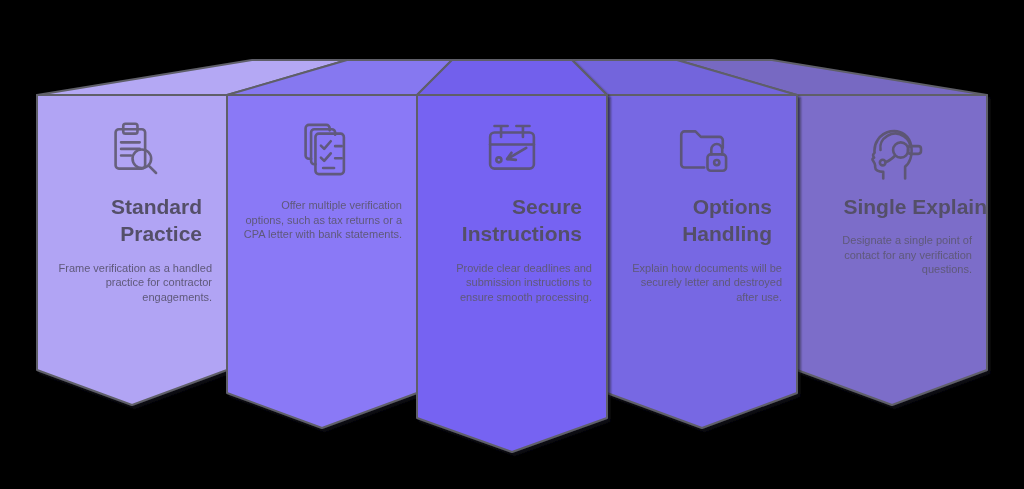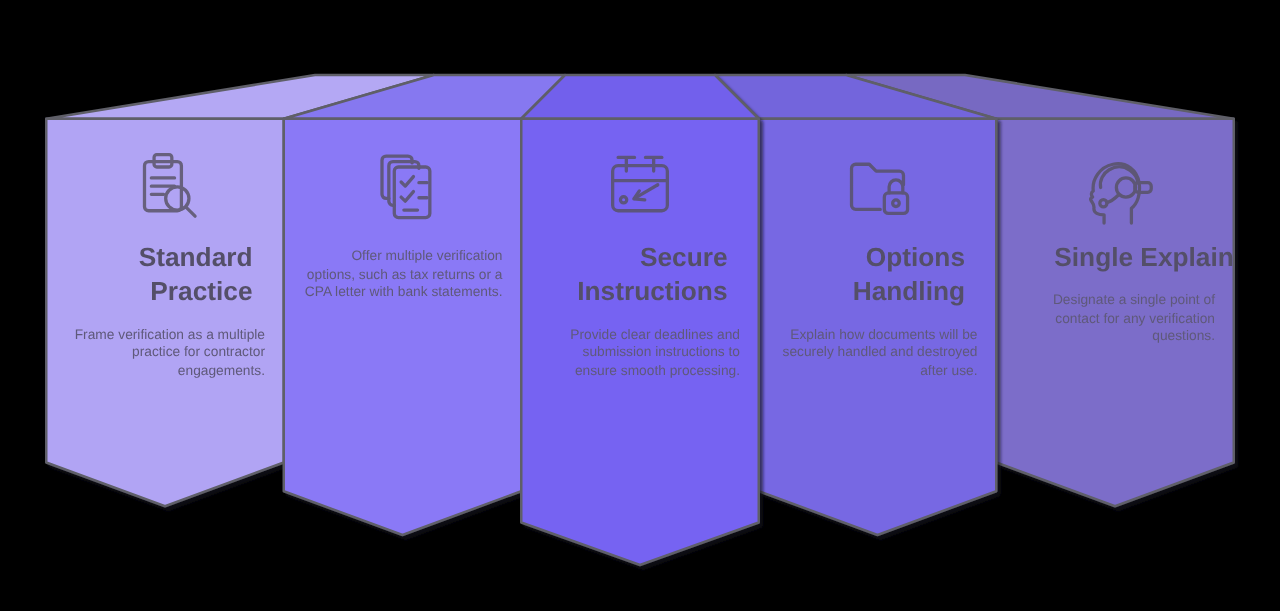--- a/index.html
+++ b/index.html
@@ -67,21 +67,21 @@
     <div class="icon">
       <svg viewBox="0 0 64 64">
         <rect x="17" y="13" width="27" height="36" rx="3"></rect>
         <rect x="24" y="8" width="13" height="9" rx="2"></rect>
         <path d="M22 25 h17 M22 31 h17 M22 37 h9"></path>
         <circle cx="41" cy="40" r="8.5"></circle>
         <path d="M47.5 46.5 L54 53"></path>
       </svg>
     </div>
     <div class="banner-title wrap">Standard Practice</div>
-    <div class="banner-desc">Frame verification as a multiple practice for contractor engagements.</div>
+    <div class="banner-desc">Frame verification as a handled practice for contractor engagements.</div>
   </div>
 
   <div class="banner-text" style="left:227px">
     <div class="icon">
       <svg viewBox="0 0 64 64">
         <path d="M22 40 h-2 a3 3 0 0 1 -3 -3 V 12 a3 3 0 0 1 3 -3 h16 a3 3 0 0 1 3 3 v2"></path>
         <path d="M26 45 h-1 a3 3 0 0 1 -3 -3 V 16 a3 3 0 0 1 3 -3 h16 a3 3 0 0 1 3 3 v2"></path>
         <rect x="26" y="17" width="26" height="37" rx="3"></rect>
         <path d="M31 28 l3 3 6 -7 M44 28.5 h6"></path>
         <path d="M31 39 l3 3 6 -7 M44 39.5 h6"></path>
@@ -110,21 +110,21 @@
   <div class="banner-text" style="left:607px">
     <div class="icon">
       <svg viewBox="0 0 64 64">
         <path d="M34 48 H16 a3 3 0 0 1 -3 -3 V 18 a3 3 0 0 1 3 -3 h10 l5 5 h17 a3 3 0 0 1 3 3 v7"></path>
         <rect x="37" y="36" width="17" height="15" rx="3"></rect>
         <path d="M40.5 36 v-4.5 a5 5 0 0 1 10 0 V 36"></path>
         <circle cx="45.5" cy="43.5" r="2.4"></circle>
       </svg>
     </div>
     <div class="banner-title wrap">Options Handling</div>
-    <div class="banner-desc">Explain how documents will be securely handled and destroyed after use.</div>
+    <div class="banner-desc">Explain how documents will be securely letter and destroyed after use.</div>
   </div>
 
   <div class="banner-text" style="left:797px">
     <div class="icon">
       <svg viewBox="0 0 64 64">
         <path d="M24 58 V 52 C 20 52 16.2 50.8 16.6 47 C 16.9 44.4 15.5 43 14.5 41.5 C 13.8 40.5 14.3 39.4 15.6 39 C 14.2 37.2 14.6 35.6 16.1 34.5 C 15.1 26.5 20.5 17 30.5 15 C 40.5 13 48.2 19.5 49.6 28.5 C 50.9 37 48.2 44 44 47.2 V 58"></path>
         <path d="M21.5 32 C 19.5 21 33 12.5 43 19.5 C 46.5 22 48.5 25.5 48.5 28.5"></path>
         <circle cx="40" cy="32" r="7"></circle>
         <rect x="46.5" y="28.5" width="12" height="7" rx="2.5"></rect>
         <path d="M34.5 37.5 C 31 41 28.5 42.5 26 43"></path>

